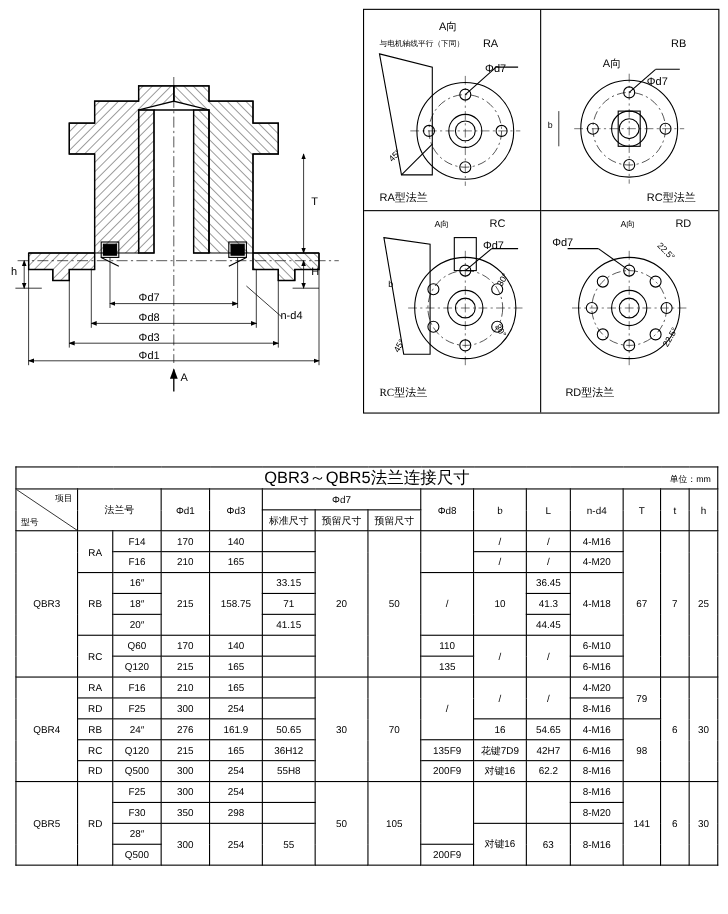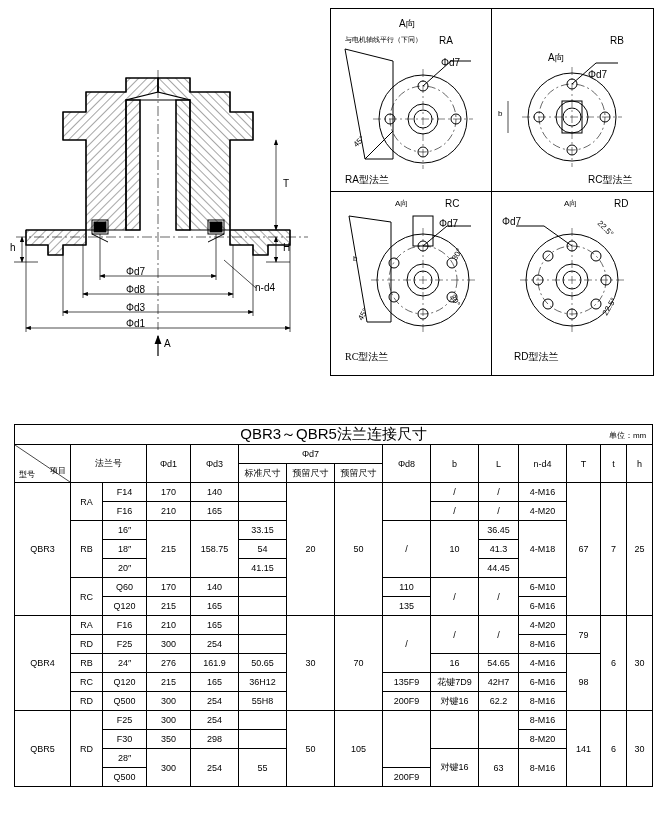--- a/index.html
+++ b/index.html
@@ -28,21 +28,21 @@
   .lbl.xs{font-size:7px;}
 
   
   .table-wrap{position:absolute;left:14px;top:424px;width:636px;}
   table.main{border-collapse:collapse;width:636px;table-layout:fixed;font-size:9px;}
   table.main td,table.main th{border:1px solid #000;text-align:center;vertical-align:middle;padding:0;height:18px;font-weight:normal;}
   .title-cell{font-size:15px;height:30px;position:relative;}
   .unit{position:absolute;right:6px;bottom:3px;font-size:8px;font-weight:normal;}
   .corner{position:relative;height:34px;}
   .corner .diag{position:absolute;left:0;top:0;width:100%;height:100%;}
-  .corner .t1{position:absolute;right:4px;top:20px;font-size:8px;}
+  .corner .t1{position:absolute;right:4px;top:2px;font-size:8px;}
   .corner .t2{position:absolute;left:4px;bottom:2px;font-size:8px;}
   .thick-top td{border-top:1.6px solid #000;}
   .phd7{font-size:9px;}
 </style>
 </head>
 <body>
 
 <div class="page">
 
   <div class="top-area">
@@ -354,21 +354,21 @@
         <td rowspan="3">215</td>
         <td rowspan="3">158.75</td>
         <td>33.15</td>
         <td rowspan="3">/</td>
         <td rowspan="3">10</td>
         <td>36.45</td>
         <td rowspan="3">4-M18</td>
       </tr>
       <tr>
         <td>18″</td>
-        <td>54</td>
+        <td>71</td>
         <td>41.3</td>
       </tr>
       <tr>
         <td>20″</td>
         <td>41.15</td>
         <td>44.45</td>
       </tr>
       <tr>
         <td rowspan="2">RC</td>
         <td>Q60</td>

